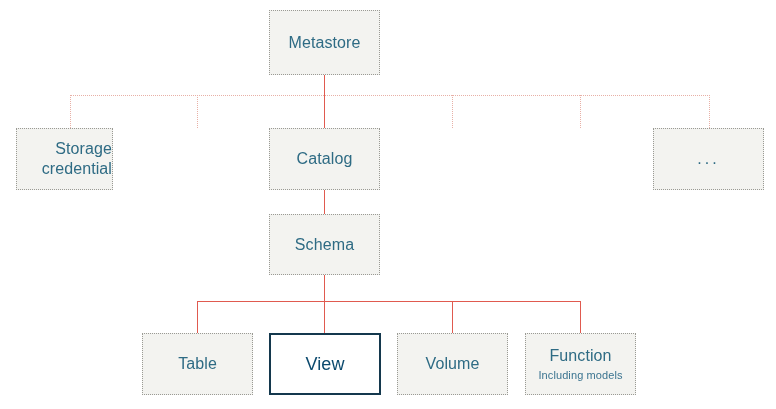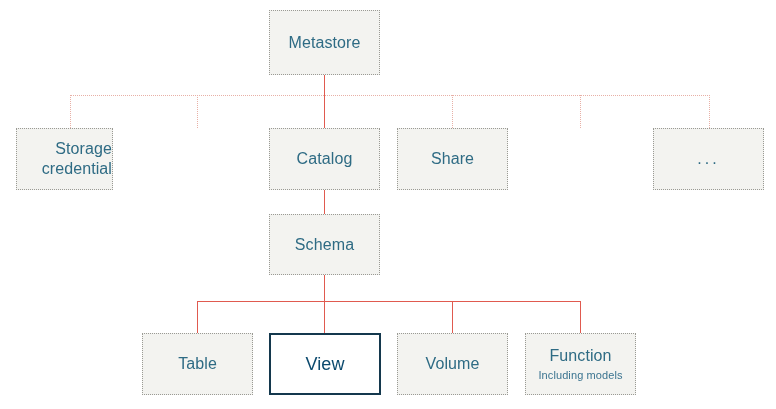--- a/index.html
+++ b/index.html
@@ -97,23 +97,20 @@
 
   <div class="node" style="left:16px; top:128px; width:97px; height:62px;">
     <span class="label">Storage credential</span>
   </div>
 
 
   <div class="node" style="left:269px; top:128px; width:111px; height:62px;">
     <span class="label">Catalog</span>
   </div>
 
-  <div class="node" style="left:397px; top:128px; width:111px; height:62px;">
-    <span class="label">Share</span>
-  </div>
 
 
   <div class="node" style="left:653px; top:128px; width:111px; height:62px;">
     <span class="label dots">...</span>
   </div>
 
   <div class="node" style="left:269px; top:214px; width:111px; height:61px;">
     <span class="label">Schema</span>
   </div>
 

